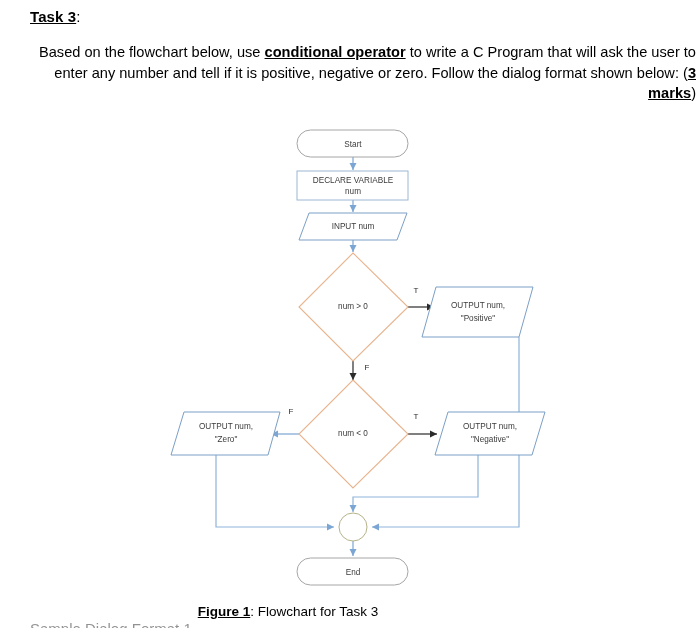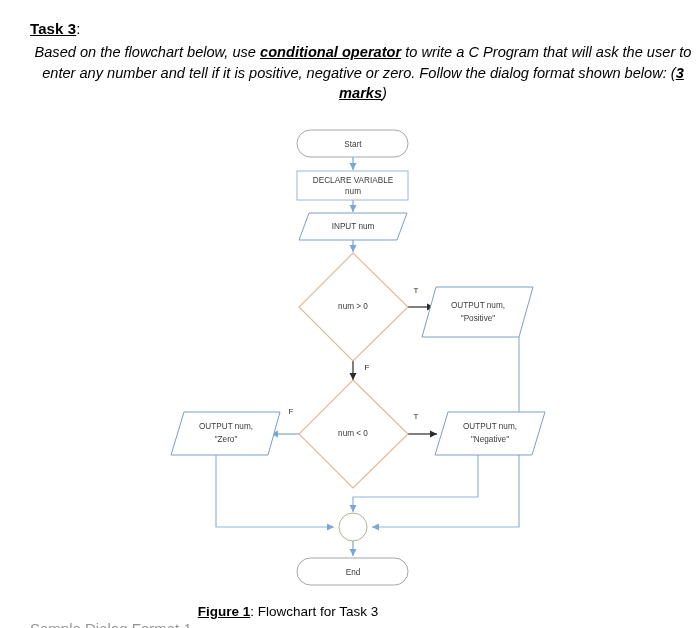--- a/index.html
+++ b/index.html
@@ -21,35 +21,33 @@
     width: 700px;
     height: 628px;
   }
   .task-title {
     position: absolute;
     left: 30px;
     top: 8px;
     font-size: 15px;
     font-weight: normal;
     letter-spacing: 0.1px;
-    margin-top: 12px;
   }
   .task-title .u {
     font-weight: bold;
     text-decoration: underline;
   }
   .prompt {
     position: absolute;
     left: 30px;
     top: 42px;
     width: 666px;
     font-size: 14.6px;
     line-height: 20.5px;
-    text-align: center;
-    font-style: italic;
+    text-align: right;
   }
   .prompt .bu {
     font-weight: bold;
     text-decoration: underline;
   }
   .figure-caption {
     position: absolute;
     left: 0;
     top: 604px;
     width: 576px;

